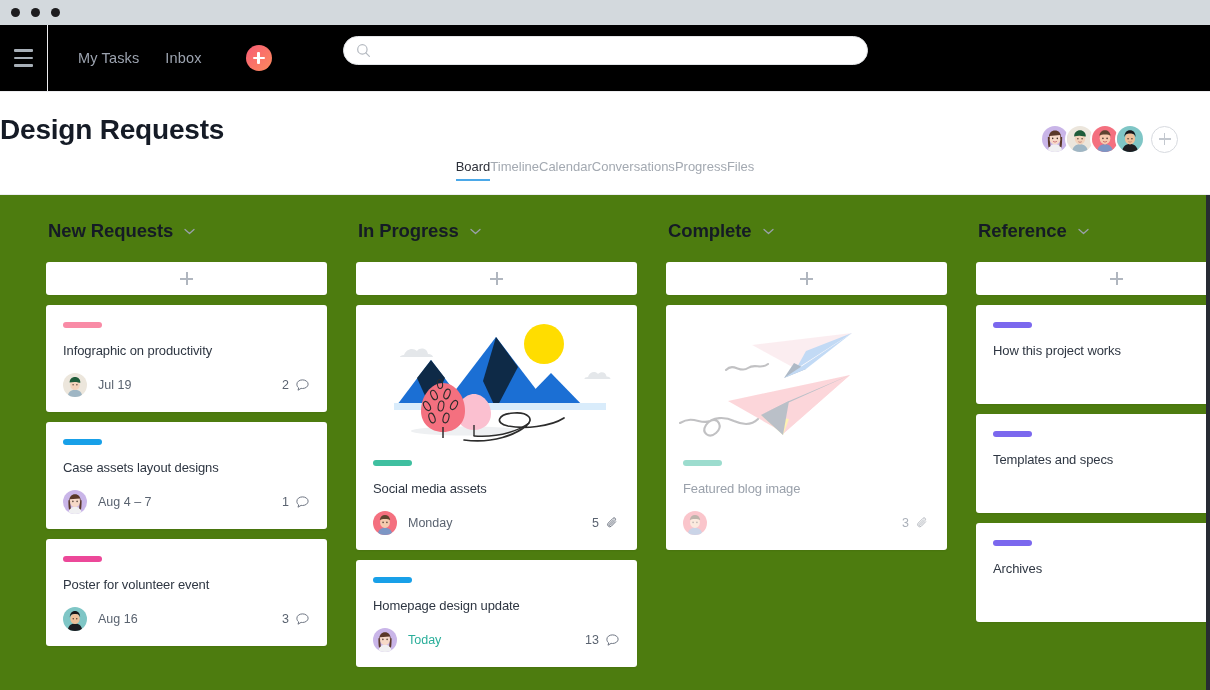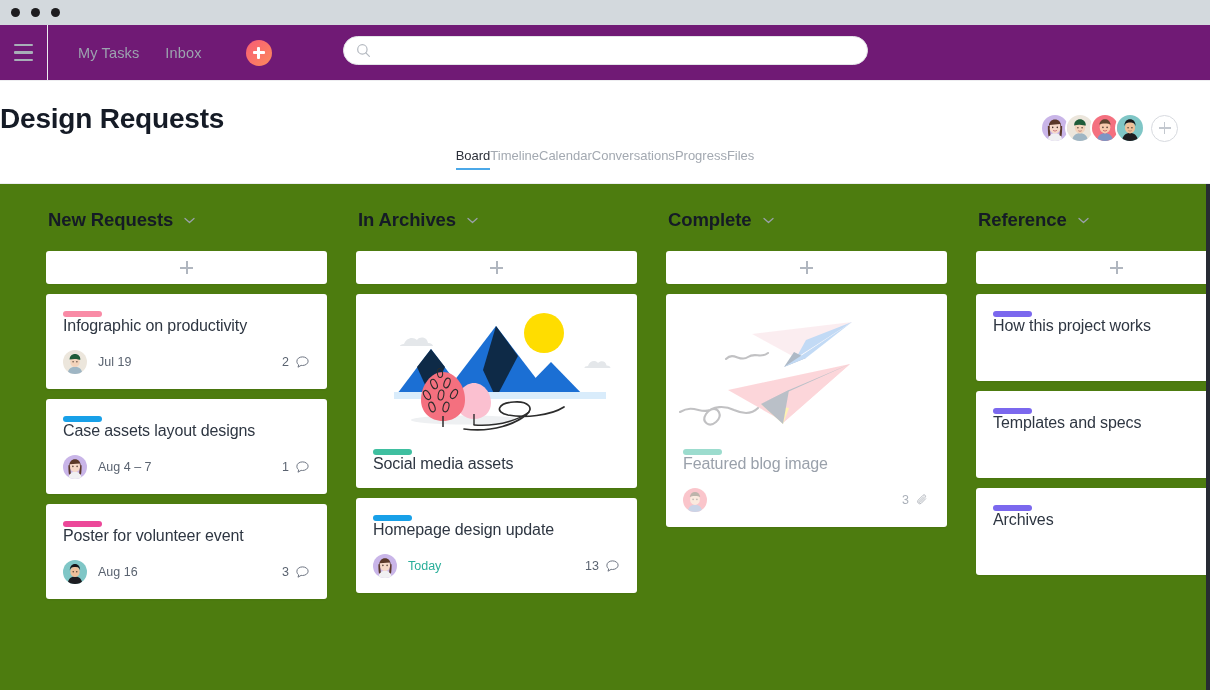--- a/index.html
+++ b/index.html
@@ -14,22 +14,22 @@
   .titlebar {
     height: 25px; width: 100%;
     background: #d3d9dd;
     display: flex; align-items: center;
     padding-left: 11px; gap: 11px;
   }
   .dot { width: 9px; height: 9px; border-radius: 50%; background: #1d1d1f; }
 
   
   .topnav {
-    height: 56px; width: 100%;
-    background: #701a75;
+    height: 67px; width: 100%;
+    background: #000000;
     border-bottom: 1px solid #ededf0;
     display: flex; align-items: center;
   }
   .hamburger-cell {
     width: 48px; height: 100%;
     display: flex; align-items: center; justify-content: center;
     border-right: 1px solid #ededf0;
   }
   .hamburger { display: flex; flex-direction: column; gap: 5px; }
   .hamburger span { display: block; width: 19px; height: 2.6px; background: #a7afb7; border-radius: 1px; }
@@ -146,21 +146,21 @@
   .card.has-image { padding-top: 0; }
   .card-illus {
     height: 155px; margin: 0 -17px 0 -17px;
     display: flex; align-items: center; justify-content: center;
     overflow: hidden;
   }
   .card-illus svg { display: block; }
   .card.muted .card-illus { opacity: .42; }
   .tag { width: 39px; height: 6px; border-radius: 3px; }
   .card-title {
-    margin-top: 0; font-size: 16px; color: #2e3642; letter-spacing: -.1px;
+    margin-top: 15px; font-size: 13px; color: #2e3642; letter-spacing: -.1px;
   }
   .card.muted .card-title { color: #9aa1ab; }
   .card-meta {
     margin-top: 15px; display: flex; align-items: center; justify-content: space-between;
   }
   .meta-left { display: flex; align-items: center; gap: 11px; }
   .meta-avatar {
     width: 24px; height: 24px; border-radius: 50%;
     overflow: hidden; flex-shrink: 0;
   }
@@ -369,21 +369,21 @@
           <svg class="icon-svg" width="15" height="15" viewBox="0 0 16 16">
             <path d="M8 2c3.3 0 6 2 6 4.6 0 2.5-2.7 4.6-6 4.6-.5 0-1-.05-1.5-.15L3.2 13l.7-2.4C2.7 9.75 2 8.25 2 6.6 2 4 4.7 2 8 2z" fill="none" stroke="#6b7280" stroke-width="1.05" stroke-linejoin="round"></path>
           </svg>
         </div>
       </div>
     </div>
   </div>
 
   <div class="column">
     <div class="column-head">
-      <span class="column-title">In Archives</span>
+      <span class="column-title">In Progress</span>
       <span class="chev">
         <svg width="11" height="7" viewBox="0 0 11 7">
             <path d="M1 1.5L5.5 5.5 10 1.5" stroke="#9aa1ab" stroke-width="1.3" fill="none" stroke-linecap="round" stroke-linejoin="round"></path>
           </svg>
       </span>
     </div>
     <div class="add-card">
         <span class="pl"></span>
       </div>
 
@@ -425,20 +425,41 @@
             <ellipse cx="98" cy="100" rx="2.8" ry="5" transform="rotate(30 98 100)"></ellipse>
             <ellipse cx="76" cy="113" rx="2.8" ry="5" transform="rotate(-20 76 113)"></ellipse>
             <ellipse cx="90" cy="113" rx="2.8" ry="5" transform="rotate(15 90 113)"></ellipse>
             <ellipse cx="84" cy="79" rx="2.6" ry="4.5" transform="rotate(-5 84 79)"></ellipse>
           </g>
           <line x1="87" y1="122" x2="87" y2="133" stroke="#2c2c2c" stroke-width="1.5"></line>
         </svg>
       </div>
       <div class="tag" style="background:#3fbfa0"></div>
       <div class="card-title">Social media assets</div>
+      <div class="card-meta">
+        <div class="meta-left">
+          <span class="meta-avatar">
+            <svg viewBox="0 0 40 40">
+                <rect width="40" height="40" fill="#f4707f"></rect>
+              <path d="M8 40c0-8 5.5-12 12-12s12 4 12 12z" fill="#7d96c4"></path>
+              <ellipse cx="20" cy="19" rx="8.2" ry="9.3" fill="#f6cbae"></ellipse>
+              <path d="M11.3 15c.5-5.5 4.3-8.5 8.7-8.5s8.2 3 8.7 8.5c-3-2.5-14.5-2.5-17.4 0z" fill="#5d4530"></path>
+              <ellipse cx="16.8" cy="19" rx="1.1" ry="1.3" fill="#3a2a22"></ellipse>
+              <ellipse cx="23.2" cy="19" rx="1.1" ry="1.3" fill="#3a2a22"></ellipse>
+            </svg>
+          </span>
+          <span class="meta-date">Monday</span>
+        </div>
+        <div class="meta-right">
+          <span class="meta-count">5</span>
+          <svg class="icon-svg" width="15" height="15" viewBox="0 0 16 16">
+            <path d="M11.4 6.1L6.6 11a2.35 2.35 0 01-3.3-3.3l5.3-5.3a1.55 1.55 0 012.2 2.2l-5.3 5.3a.75.75 0 01-1.05-1.05l4.85-4.85" fill="none" stroke="#6b7280" stroke-width="1.05" stroke-linecap="round" stroke-linejoin="round"></path>
+          </svg>
+        </div>
+      </div>
     </div>
 
     <div class="card">
       <div class="tag" style="background:#18a0e8"></div>
       <div class="card-title">Homepage design update</div>
       <div class="card-meta">
         <div class="meta-left">
           <span class="meta-avatar">
             <svg viewBox="0 0 40 40">
                 <rect width="40" height="40" fill="#c9b5e8"></rect>

